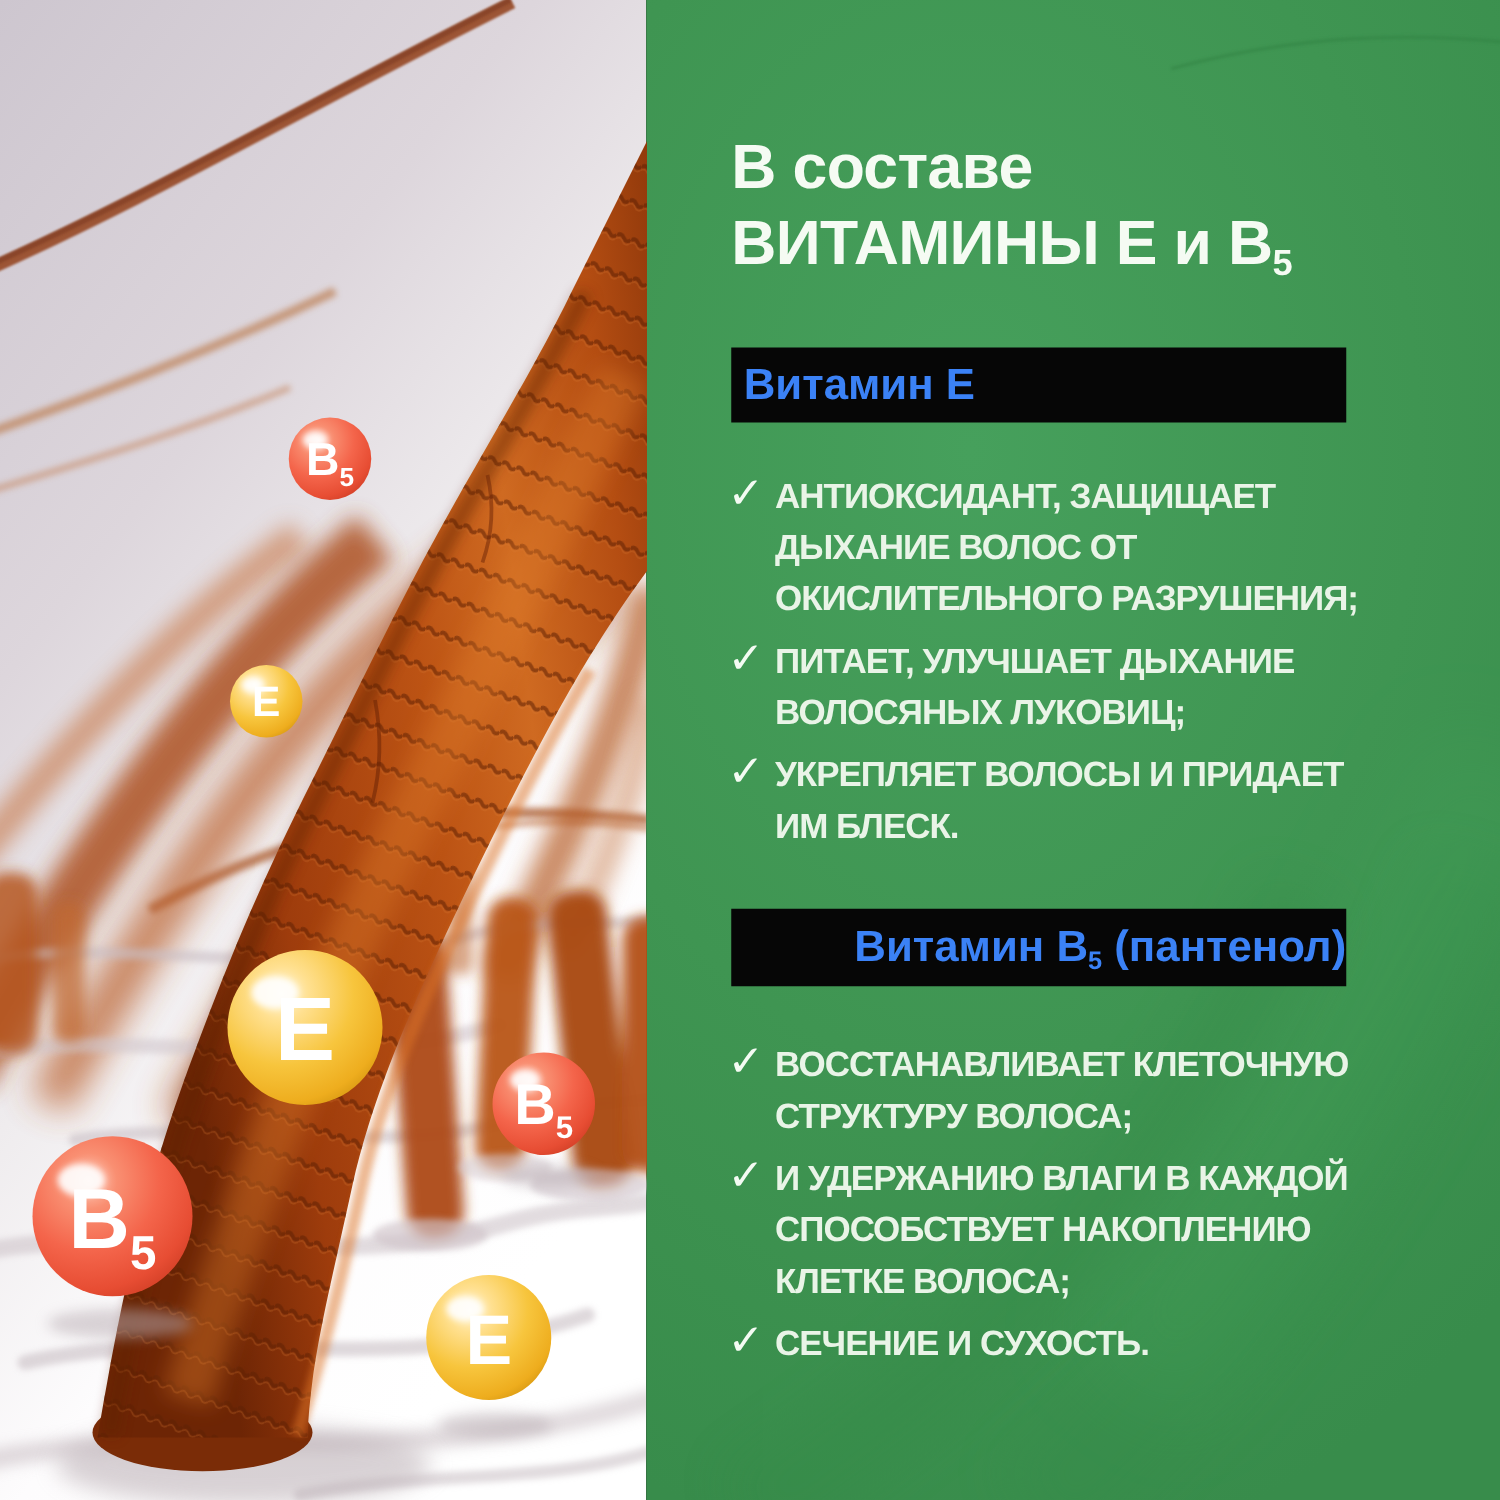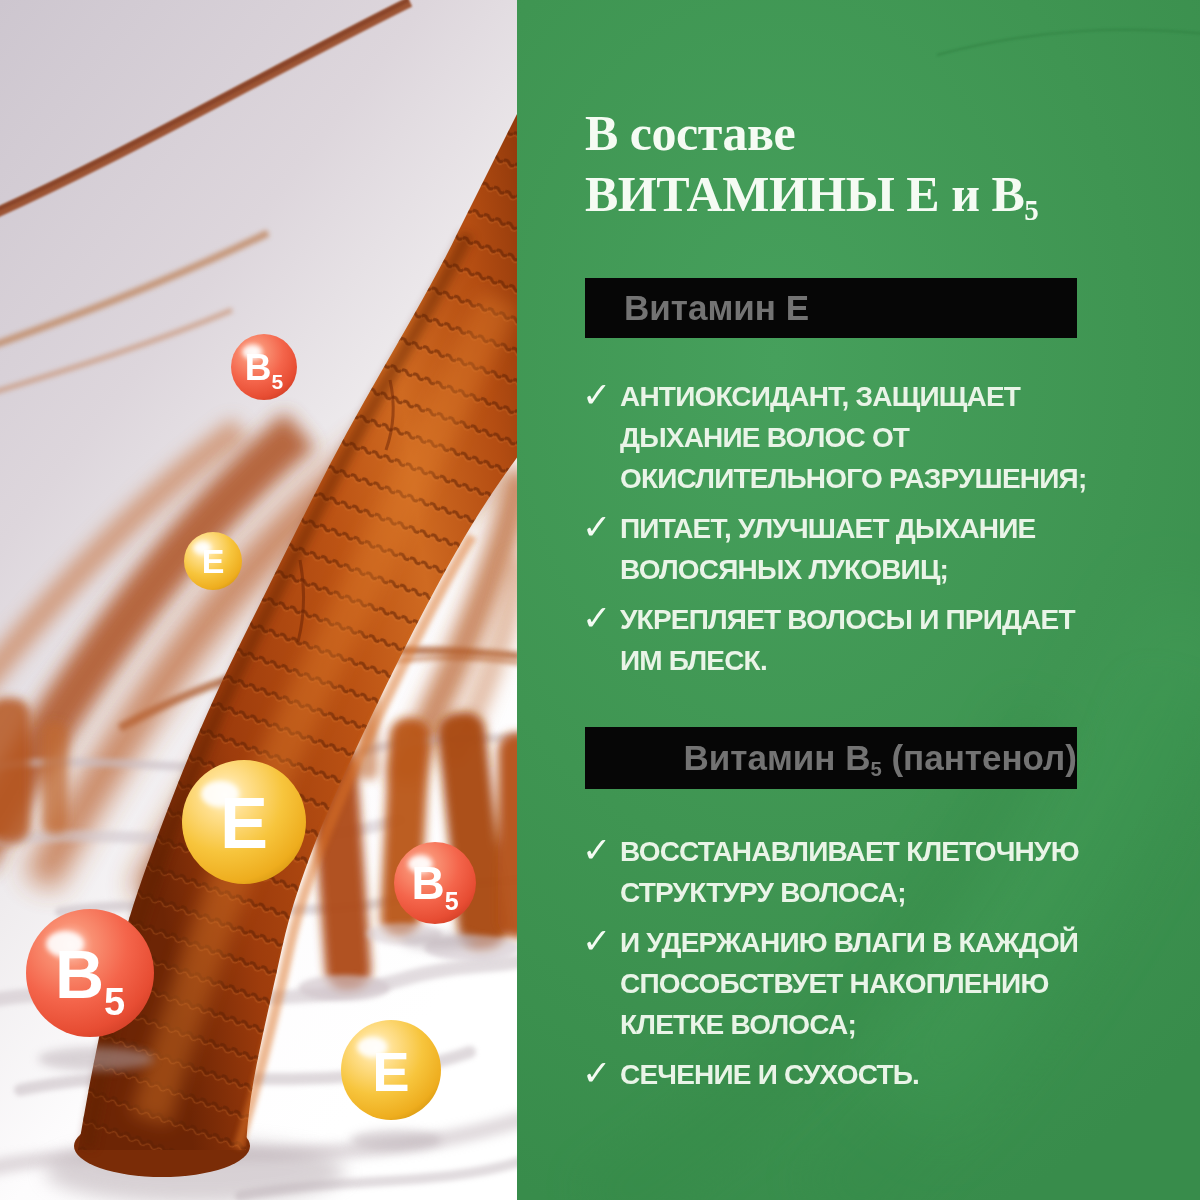--- a/index.html
+++ b/index.html
@@ -5,24 +5,24 @@
   html,body{margin:0;padding:0;background:#1c1c1c;}
   .canvas{position:relative;width:1200px;height:1200px;overflow:hidden;
           font-family:"Liberation Sans","DejaVu Sans",sans-serif;}
   .photo{position:absolute;left:0;top:0;width:517px;height:1200px;}
   .photo svg{display:block;}
   .panel{position:absolute;left:517px;top:0;width:683px;height:1200px;
          background:radial-gradient(95% 75% at 38% 30%, #46a05c 0%, #3f9552 55%, #388c4b 100%);}
   .panel-decor{position:absolute;left:0;top:0;width:683px;height:1200px;pointer-events:none;}
   .content{position:absolute;left:0;top:0;width:683px;height:1200px;color:#eef6ec;}
   .title{position:absolute;left:68px;top:103px;font-size:50px;line-height:61px;
-         font-weight:bold;color:#f5fbf3;letter-spacing:-0.5px;white-space:nowrap;font-family:Liberation Serif, serif;}
+         font-weight:bold;color:#f5fbf3;letter-spacing:-0.5px;white-space:nowrap;}
   .black-bar{position:absolute;left:68px;width:492px;height:60px;background:#060606;
-             color:#737373;font-size:35px;font-weight:bold;line-height:60px;
-             padding-left:39px;box-sizing:border-box;white-space:nowrap;}
+             color:#3b82f6;font-size:35px;font-weight:bold;line-height:60px;
+             padding-left:10px;box-sizing:border-box;white-space:nowrap;}
   .bar-1{top:278px;}
   .bar-2{top:727px;height:62px;line-height:62px;text-align:right;}
   .checklist{position:absolute;left:68px;width:540px;margin:0;padding:0;list-style:none;
              font-size:28px;font-weight:bold;letter-spacing:-0.8px;line-height:41px;color:#e9f4e7;}
   .list-1{top:376px;}
   .list-2{top:831px;}
   .check-item{position:relative;padding-left:35px;margin-bottom:9px;}
   .check{position:absolute;left:-3px;top:-1px;font-size:35px;font-weight:normal;
          letter-spacing:0;color:#f4fbf3;font-family:"DejaVu Sans",sans-serif;}
   .line{display:block;}

